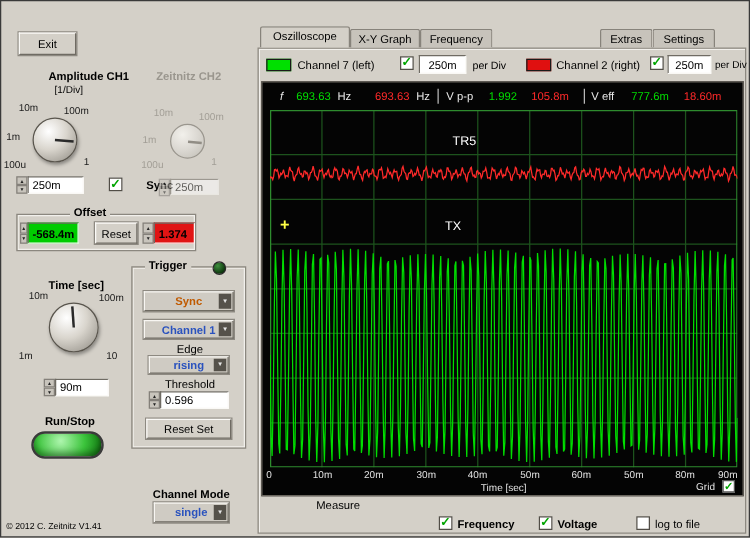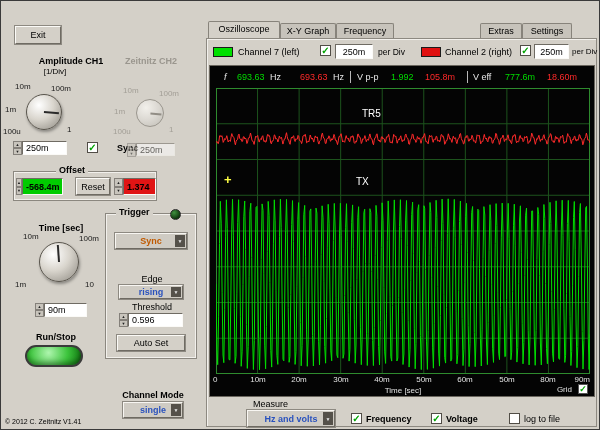--- a/index.html
+++ b/index.html
@@ -162,34 +162,38 @@
     <div class="spin-box">90m</div>
   </div>
 
   <div class="groupbox" style="left:104px;top:212px;width:92px;height:146px">
     <span class="grouptitle" style="left:10px">Trigger</span>
     <div class="led" style="left:64px;top:-5px"></div>
     <div class="dropdown" style="left:9px;top:19px;width:72px;height:16px">
       <span style="color:#c05a00">Sync</span>
       <span class="dd-arrow"></span>
     </div>
+    <div class="dropdown" style="left:9px;top:42px;width:72px;height:15px">
+      <span style="color:#2a52be">Channel 1</span>
+      <span class="dd-arrow"></span>
+    </div>
     <div class="abs c" style="left:0;top:60px;width:92px">Edge</div>
     <div class="dropdown" style="left:13px;top:71px;width:64px;height:14px">
       <span style="color:#2a52be">rising</span>
       <span class="dd-arrow"></span>
     </div>
     <div class="abs c" style="left:0;top:88px;width:92px">Threshold</div>
     <div class="spinner" style="left:13px;top:99px;width:64px;height:14px">
       <div class="spin-col">
         <div class="spin-up"></div>
         <div class="spin-down"></div>
       </div>
       <div class="spin-box">0.596</div>
     </div>
-    <div class="btn" style="left:11px;top:121px;width:68px;height:16px">Auto Set</div>
+    <div class="btn" style="left:11px;top:121px;width:68px;height:16px">Reset Set</div>
   </div>
 
   <div class="abs b c" style="left:20px;top:331px;width:70px">Run/Stop</div>
   <div class="bigbtn" style="left:24px;top:344px;width:58px;height:22px"></div>
 
   <div class="abs b c" style="left:108px;top:389px;width:88px">Channel Mode</div>
   <div class="dropdown" style="left:122px;top:401px;width:60px;height:16px">
     <span style="color:#2a52be">single</span>
     <span class="dd-arrow"></span>
   </div>
@@ -266,24 +270,20 @@
     <span class="xtick" style="left:285px;top:309px;width:24px">50m</span>
     <span class="xtick" style="left:326px;top:309px;width:24px">80m</span>
     <span class="xtick" style="left:360px;top:309px;width:20px;text-align:right">90m</span>
 
     <span class="xtick" style="left:6px;top:320px;width:374px">Time [sec]</span>
     <span class="xtick" style="left:336px;top:319px;width:26px;text-align:right">Grid</span>
     <div class="gridchk checked" style="left:368px;top:318px"></div>
   </div>
 
   <span class="abs" style="left:252px;top:398px">Measure</span>
-  <div class="dropdown" style="left:246px;top:409px;width:88px;height:17px">
-    <span style="color:#2a52be">Hz and volts</span>
-    <span class="dd-arrow"></span>
-  </div>
   <div class="checkbox checked" style="left:350px;top:412px"></div>
   <span class="abs b" style="left:365px;top:413px">Frequency</span>
   <div class="checkbox checked" style="left:430px;top:412px"></div>
   <span class="abs b" style="left:445px;top:413px">Voltage</span>
   <div class="checkbox" style="left:508px;top:412px"></div>
   <span class="abs" style="left:523px;top:413px">log to file</span>
 
 </div>
 
 </body></html>

